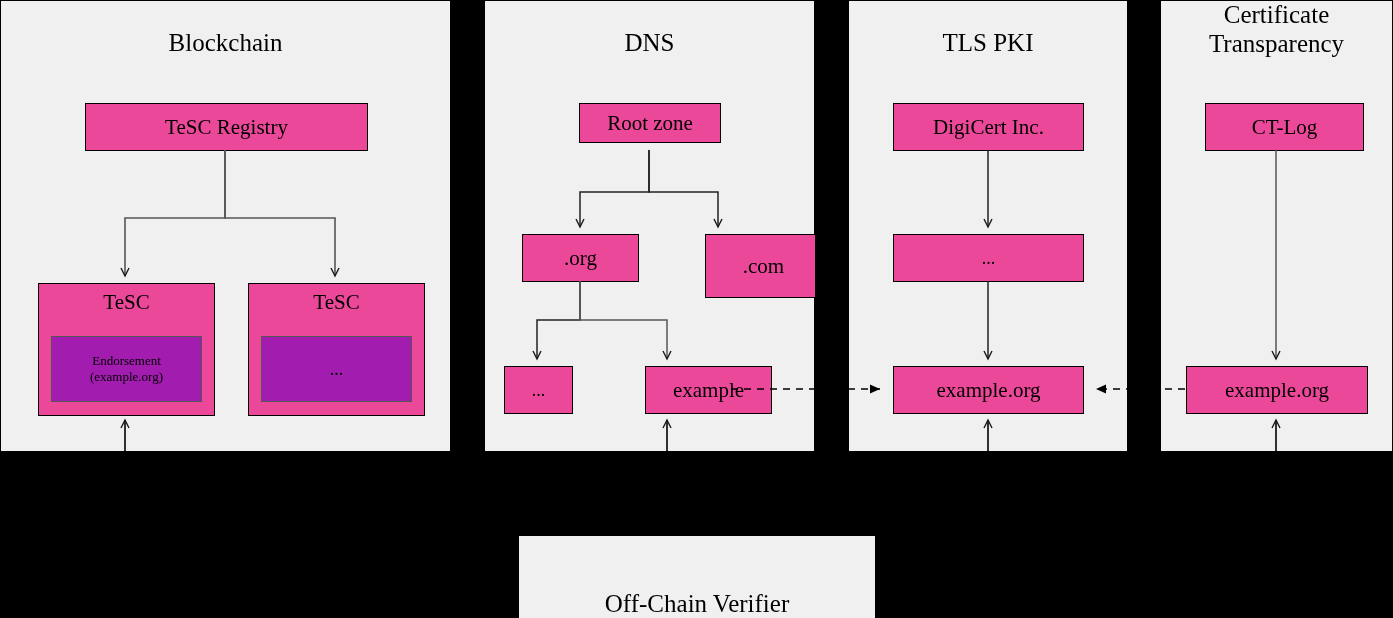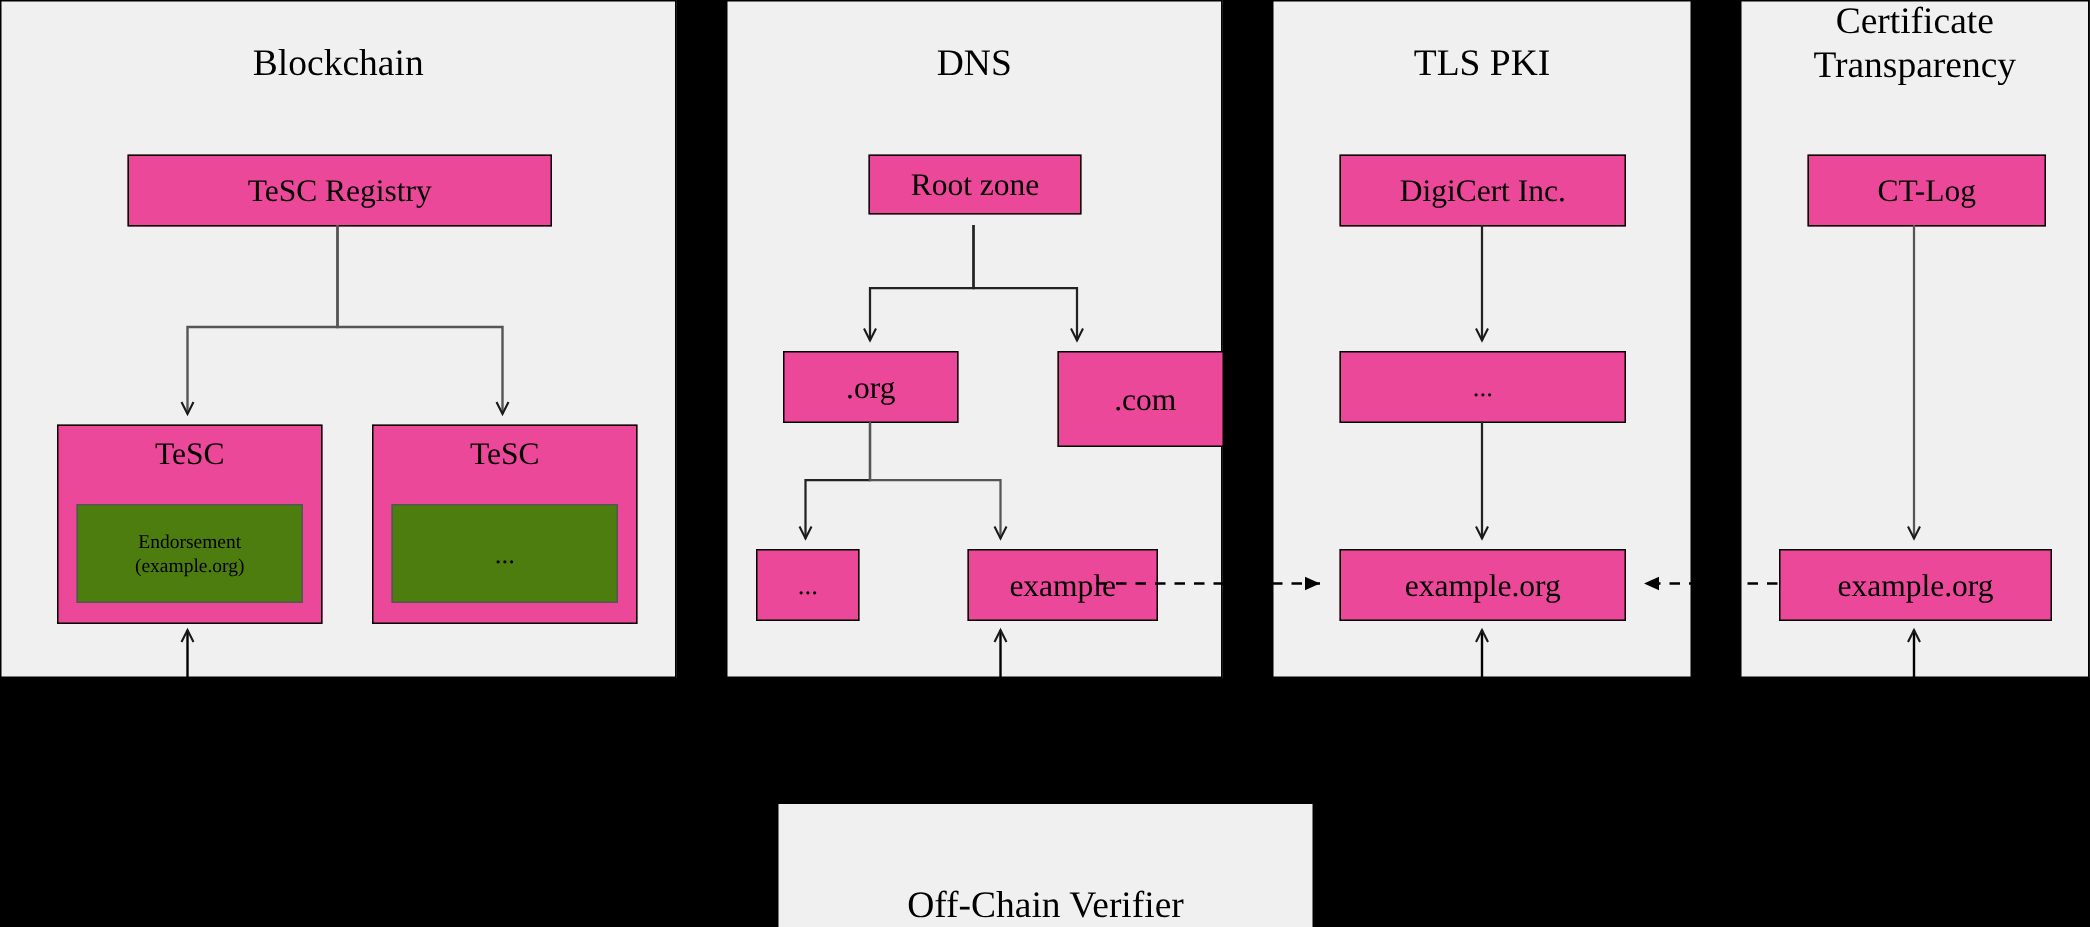--- a/index.html
+++ b/index.html
@@ -41,21 +41,21 @@
     font-size: 21px;
     color: #000000;
     text-align: center;
   }
   .node.tall {
     align-items: flex-start;
     padding-top: 6px;
   }
   .inner-box {
     position: absolute;
-    background: #4d7c0f;
+    background: #a21caf;
     border: 1px solid #555555;
     box-sizing: border-box;
     display: flex;
     align-items: center;
     justify-content: center;
     text-align: center;
     font-size: 13px;
     line-height: 1.25;
     color: #000000;
   }

